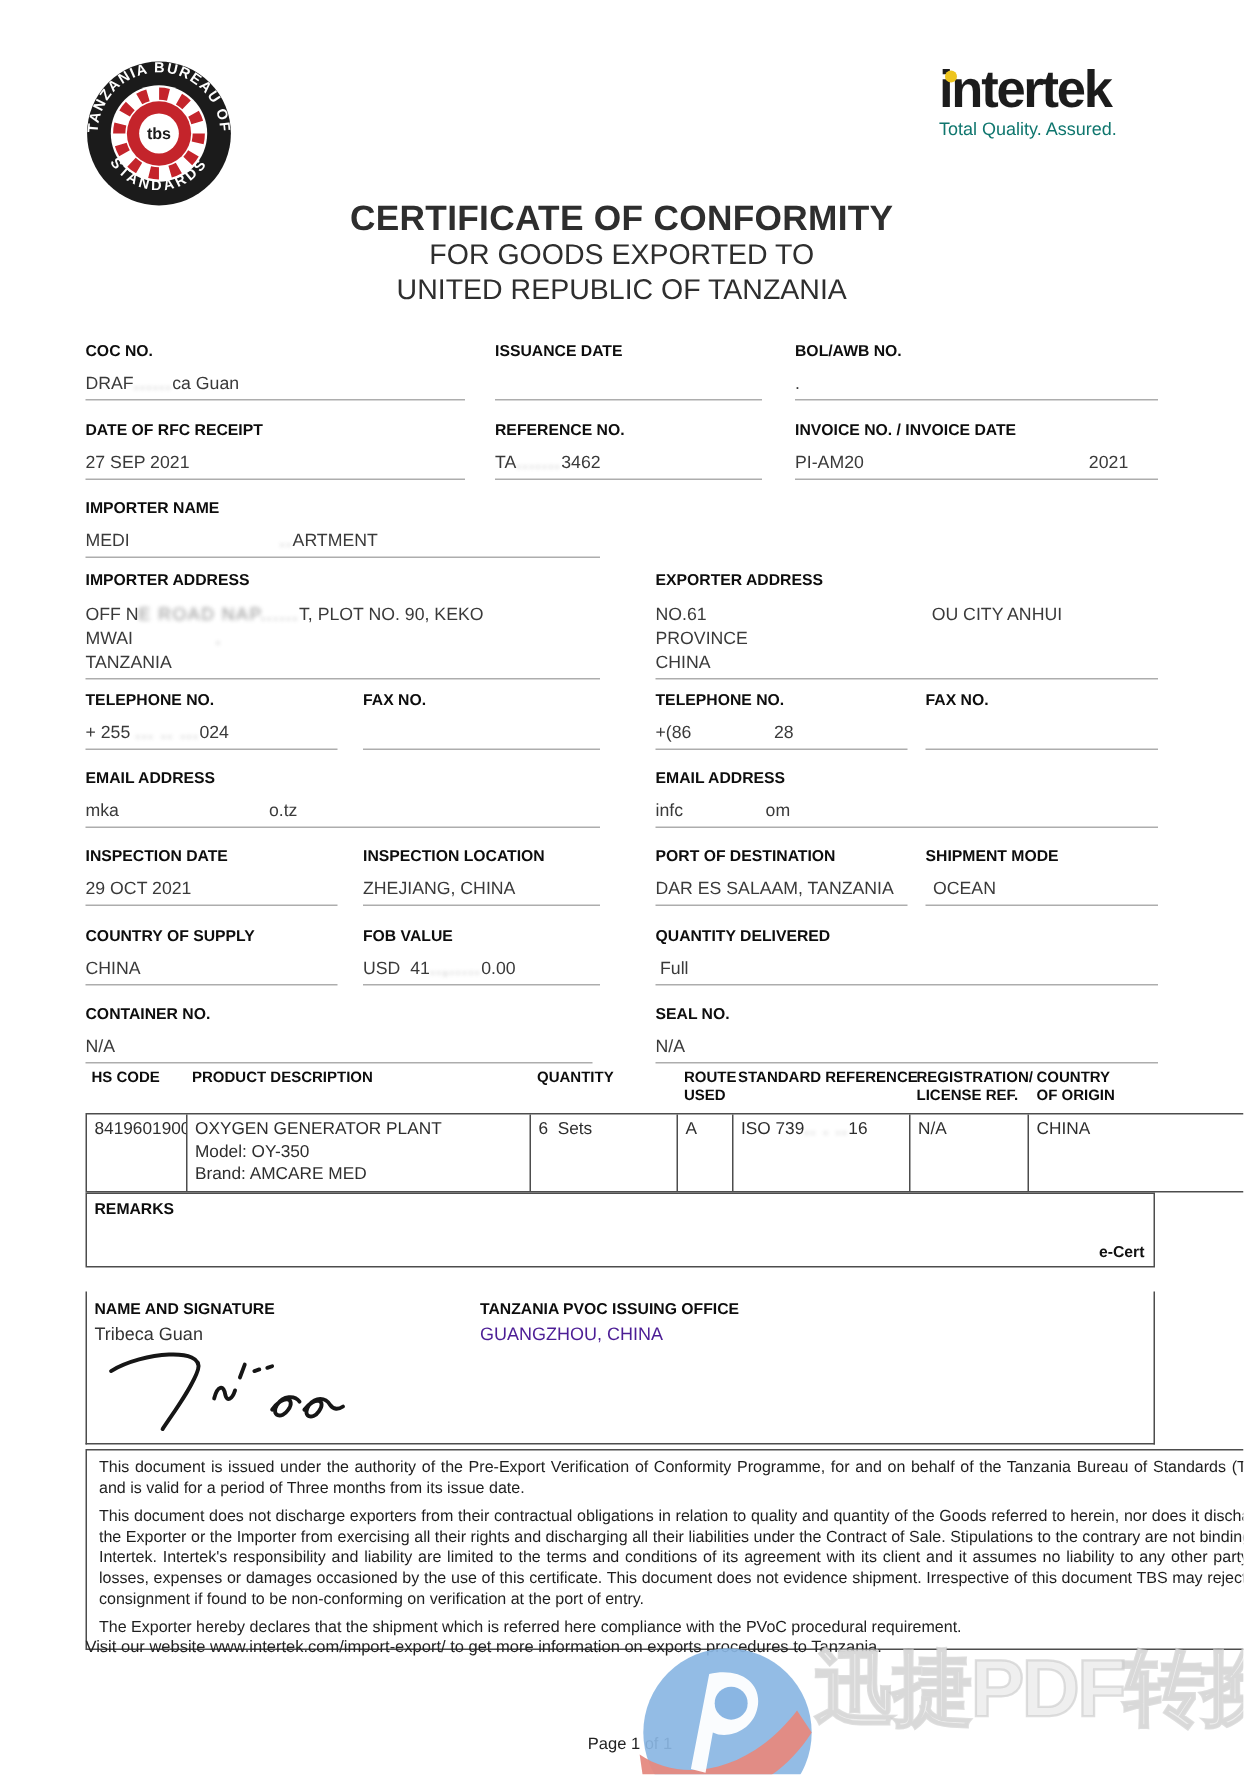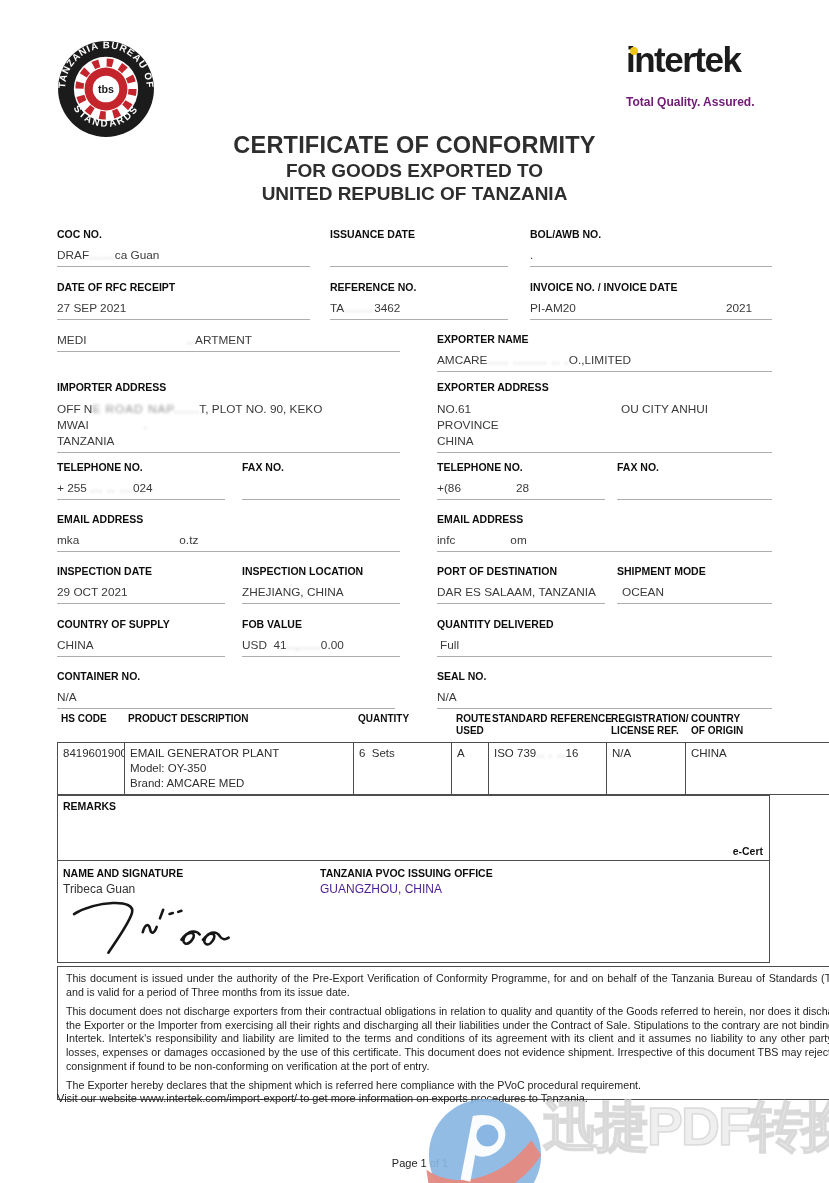--- a/index.html
+++ b/index.html
@@ -6,42 +6,42 @@
   body { background:#fff; }
   .page {
     position:relative; width:829px; height:1183px; background:#ffffff;
     font-family:"Liberation Sans", sans-serif; color:#1a1a1a; overflow:hidden;
   }
   
   .tbs-logo { position:absolute; left:55px; top:38px; width:102px; height:102px; }
   .intertek { position:absolute; left:626px; top:42px; width:180px; }
   .intertek .word { position:relative; font-size:35px; font-weight:700; letter-spacing:-1.5px; color:#1c1c1c; line-height:36px; }
   .intertek .idot { position:absolute; left:4px; top:5px; width:8px; height:8px; border-radius:50%; background:#eec51e; }
-  .intertek .tagline { font-size:12px; font-weight:700; color:#701a75; margin-top:17px; }
+  .intertek .tagline { font-size:12px; font-weight:400; color:#0f766e; margin-top:1px; }
   
   .title { position:absolute; left:0; top:131px; width:829px; text-align:center; color:#2e2e2e; }
   .title .t1 { font-size:23.5px; font-weight:700; line-height:28px; letter-spacing:0.2px; }
-  .title .t2 { font-size:19px; font-weight:700; line-height:23px; }
+  .title .t2 { font-size:19px; font-weight:400; line-height:23px; }
   
   .fld { position:absolute; }
   .lbl { font-weight:700; font-size:10.5px; color:#0d0d0d; line-height:13px; margin-bottom:7px; white-space:nowrap; }
   .val { font-size:11.8px; color:#3a3a3a; line-height:15px; min-height:15px; margin-bottom:3px; white-space:nowrap; }
   .val.multi { white-space:normal; line-height:16px; }
   .uline { border-top:1.5px solid #adadad; height:0; }
   .seg-b { filter:blur(1.5px); opacity:.55; letter-spacing:1px; }
   .seg-g1 { display:inline-block; width:55px; }
   .seg-g2 { display:inline-block; width:100px; }
   .seg-g3 { display:inline-block; width:150px; }
   
   .th { position:absolute; font-size:10px; font-weight:700; line-height:12px; color:#0d0d0d; }
   .tbl { position:absolute; left:57px; top:742px; width:783px; height:53px; border:1px solid #4d4d4d; display:flex; }
   .tbl .cell { border-right:1px solid #4d4d4d; padding:3px 5px; font-size:11.5px; color:#2e2e2e; line-height:15px; white-space:nowrap; overflow:hidden; }
   .tbl .cell:last-child { border-right:none; }
   
-  .remarks-box { position:absolute; left:57px; top:795px; width:713px; height:66px; border:1px solid #4d4d4d; }
+  .remarks-box { position:absolute; left:57px; top:795px; width:713px; height:50px; border:1px solid #4d4d4d; }
   .remarks-box .lbl { position:absolute; left:5px; top:4px; }
   .ecert { position:absolute; right:6px; bottom:3px; font-size:10.5px; font-weight:700; color:#111;margin-left:34px; }
   .sig-box { position:absolute; left:57px; top:861px; width:713px; height:102px; border:1px solid #4d4d4d; border-top:none; }
   .sig-box .name-lbl { position:absolute; left:5px; top:6px; }
   .sig-box .name { position:absolute; left:5px; top:21px; font-size:12px; color:#333; }
   .sig-box .office-lbl { position:absolute; left:262px; top:6px; }
   .sig-box .office { position:absolute; left:262px; top:21px; font-size:12px; color:#4c1d95; }
   .sig-box svg { position:absolute; left:8px; top:38px; }
   
   .legal { position:absolute; left:57px; top:966px; width:801px; border:1px solid #4d4d4d; padding:5px 8px 6px 8px; }
@@ -116,26 +116,22 @@
     <div class="val"><span>TA</span><span class="seg-b">.......</span><span>3462</span></div>
     <div class="uline"></div>
   </div>
   <div class="fld" style="left:530px;top:281px;width:242px">
     <div class="lbl">INVOICE NO. / INVOICE DATE</div>
     <div class="val"><span>PI-AM20</span><span class="seg-g3"></span><span>2021</span></div>
     <div class="uline"></div>
   </div>
 
   <div class="fld" style="left:57px;top:333px;width:343px">
+    <div class="lbl">IMPORTER NAME</div>
     <div class="val"><span>MEDI</span><span class="seg-g2"></span><span class="seg-b">..</span><span>ARTMENT</span></div>
-    <div class="uline"></div>
-  </div>
-  <div class="fld" style="left:437px;top:333px;width:335px">
-    <div class="lbl">EXPORTER NAME</div>
-    <div class="val"><span>AMCARE</span><span class="seg-b">..... ........ .. .</span><span>O.,LIMITED</span></div>
     <div class="uline"></div>
   </div>
 
   <div class="fld" style="left:57px;top:381px;width:343px">
     <div class="lbl">IMPORTER ADDRESS</div>
     <div class="val multi">
       <div><span>OFF N</span><span class="seg-b">E ROAD NAP......</span><span>T, PLOT NO. 90, KEKO</span></div>
       <div><span>MWAI</span><span class="seg-g1"></span><span class="seg-b">.</span></div>
       <div><span>TANZANIA</span></div>
     </div>
@@ -235,21 +231,21 @@
   <div class="th" style="left:128px;top:713px">PRODUCT DESCRIPTION</div>
   <div class="th" style="left:358px;top:713px">QUANTITY</div>
   <div class="th" style="left:456px;top:713px;width:40px">ROUTE USED</div>
   <div class="th" style="left:492px;top:713px">STANDARD REFERENCE</div>
   <div class="th" style="left:611px;top:713px;width:82px">REGISTRATION/ LICENSE REF.</div>
   <div class="th" style="left:691px;top:713px;width:64px">COUNTRY OF ORIGIN</div>
 
   <div class="tbl">
     <div class="cell" style="width:67px">8419601900</div>
     <div class="cell" style="width:229px">
-      <div>EMAIL GENERATOR PLANT</div>
+      <div>OXYGEN GENERATOR PLANT</div>
       <div>Model: OY-350</div>
       <div>Brand: AMCARE MED</div>
     </div>
     <div class="cell" style="width:98px">6&nbsp;&nbsp;Sets</div>
     <div class="cell" style="width:37px">A</div>
     <div class="cell" style="width:118px"><span>ISO 739</span><span class="seg-b">.. . ..</span><span>16</span></div>
     <div class="cell" style="width:79px">N/A</div>
     <div class="cell" style="flex:1">CHINA</div>
   </div>
 

